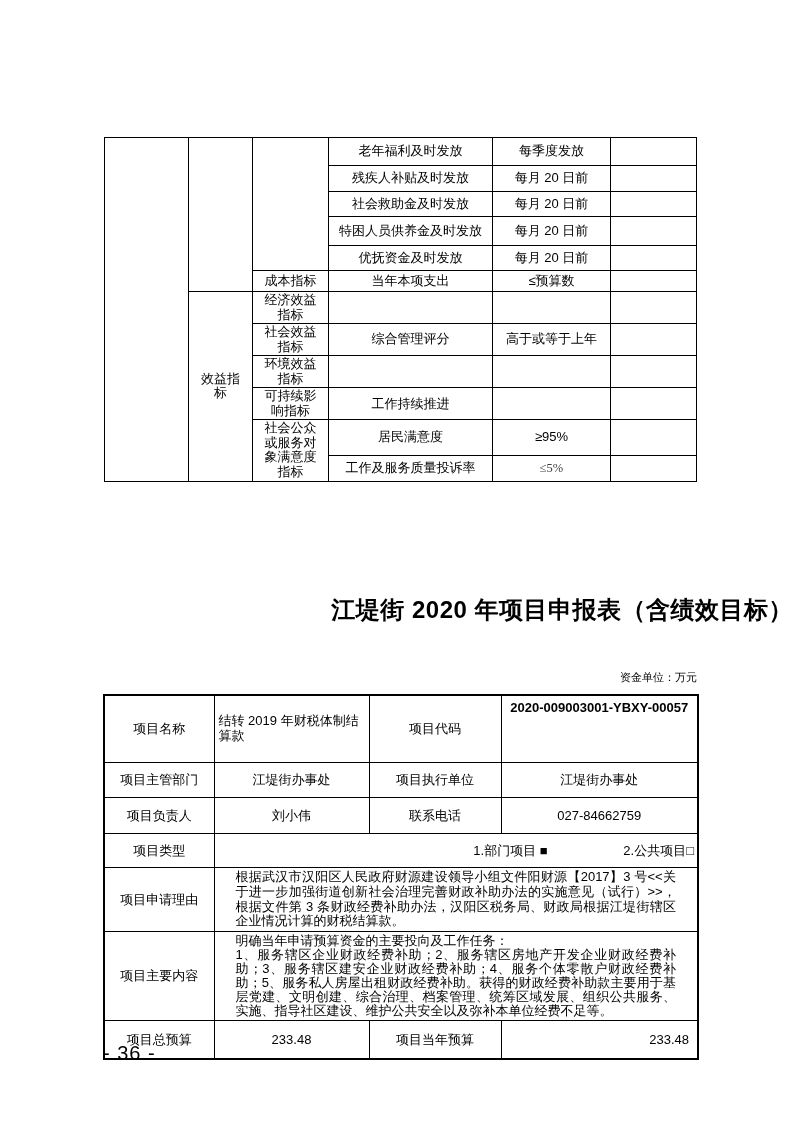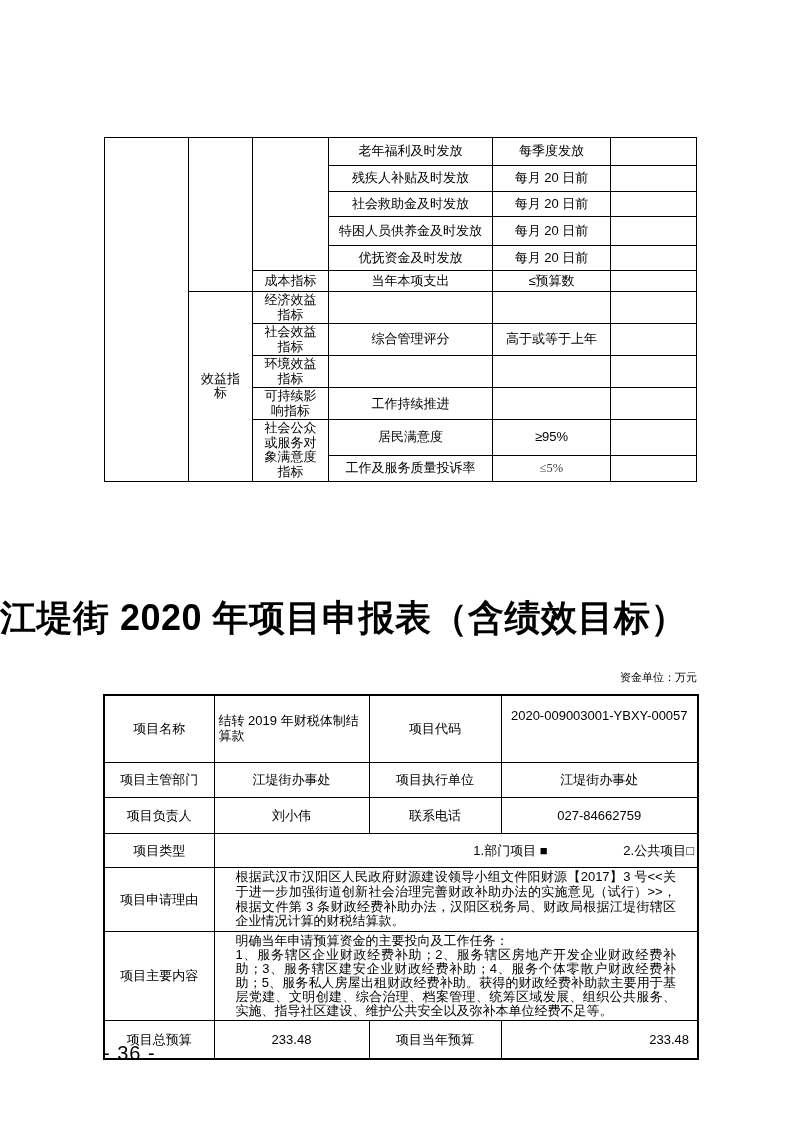--- a/index.html
+++ b/index.html
@@ -20,39 +20,39 @@
     border:1px solid #000; text-align:center; vertical-align:middle;
     padding:1px 2px; line-height:1.12; overflow:hidden;
   }
   .perf-table td.cat div { width:56px; margin:0 auto; }
   .perf-table td.blabel div { width:42px; margin:0 auto; }
   .serif-val { font-family:"Liberation Serif","DejaVu Serif",serif; color:#3c3c3c; font-size:12.5px; }
 
   
   .title {
     position:absolute; left:0; top:594px; width:793px;
-    text-align:left; font-size:36px; font-weight:bold; letter-spacing:0.5px;
+    text-align:right; font-size:24px; font-weight:bold; letter-spacing:0.5px;
   }
   .unit-note {
     position:absolute; left:103px; top:670px; width:594px;
     text-align:right; font-size:11px;
   }
 
   
   .app-table {
     position:absolute; left:103px; top:694px; width:594px;
     border-collapse:collapse; table-layout:fixed; font-size:13px;
     border:2px solid #000;
   }
   .app-table td {
     border:1px solid #000; text-align:center; vertical-align:middle;
     padding:2px 3px; line-height:1.18; overflow:hidden;
   }
   .app-table td.name-val { text-align:left; padding:18px 4px; line-height:1.15; }
-  .app-table td.code-val { vertical-align:top; font-weight:normal; padding-top:12px; }
+  .app-table td.code-val { vertical-align:top; font-weight:bold; padding-top:4px; }
   .app-table td.type-val { text-align:right; padding-left:18px; }
   .app-table td.type-val .opt1 { margin-right:72px; }
   .app-table td.para {
     text-align:justify; vertical-align:middle;
     padding:2px 21px; line-height:1.14; font-size:13px;
   }
   .app-table td.para-tight { line-height:1.07; }
   .app-table td.budget-right { text-align:right; padding-right:8px; }
 
   .page-number {

